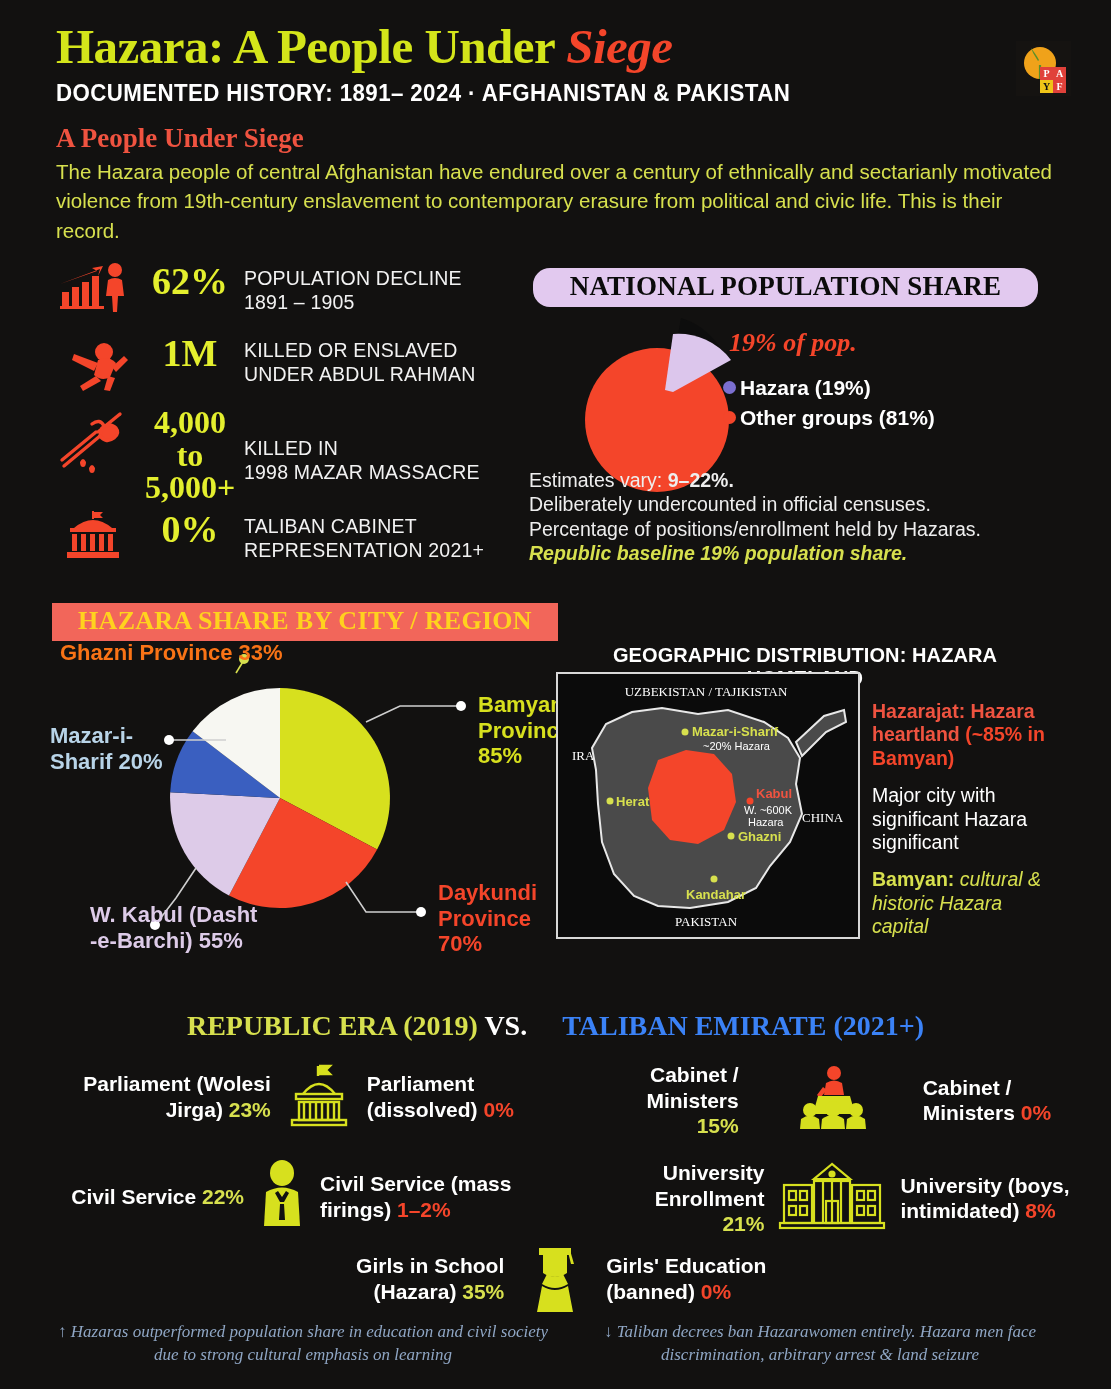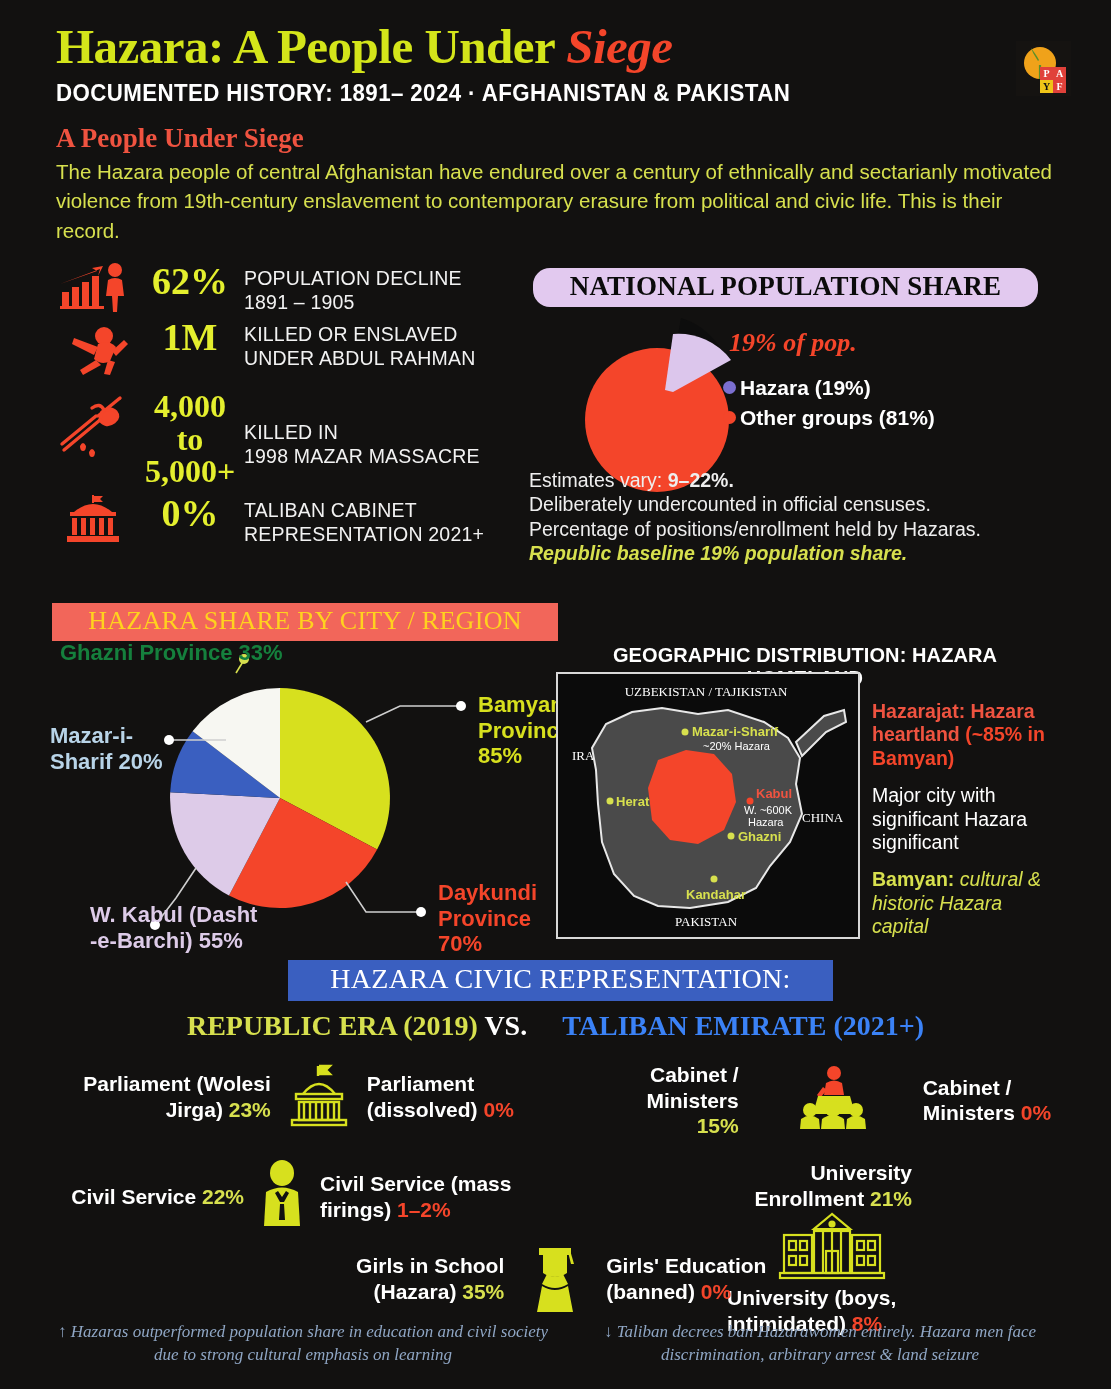--- a/index.html
+++ b/index.html
@@ -62,21 +62,21 @@
   }
   .np-legend{position:absolute;left:190px;top:105px;}
   .np-leg{display:flex;align-items:center;gap:4px;font-size:21px;font-weight:bold;color:#fff;line-height:1.42;}
   .dot{width:13px;height:13px;border-radius:50%;display:inline-block;}
   .np-notes{position:absolute;left:-4px;top:200px;width:525px;font-size:19.5px;line-height:1.25;color:#eee;}
   .np-notes b{font-weight:bold;}
   .np-notes .repub{color:#d7e04e;font-weight:bold;font-style:italic;}
 
   
   .band{
-    font-family:"Liberation Serif", serif;font-weight:normal;text-align:center;
+    font-family:"Liberation Serif", serif;font-weight:bold;text-align:center;
     letter-spacing:0.3px;
   }
   .band-city{
     position:absolute;left:52px;top:603px;width:506px;
     background:#f2665a;color:#ffd21e;font-size:26px;padding:3px 0 5px;
   }
   .band-end{
     position:absolute;left:570px;top:603px;width:470px;
     background:#4166c8;color:#d7e04e;font-size:26px;padding:3px 0 5px;
   }
@@ -148,21 +148,21 @@
     <rect x="37" y="26" width="13" height="13" fill="#e0413a"></rect>
       <text x="43.5" y="36" font-size="10" font-weight="bold" fill="#fff" text-anchor="middle" font-family="Liberation Serif, serif">A</text>
     <rect x="24" y="39" width="13" height="13" fill="#f0c518"></rect>
       <text x="30.5" y="49" font-size="10" font-weight="bold" fill="#111" text-anchor="middle" font-family="Liberation Serif, serif">Y</text>
     <rect x="37" y="39" width="13" height="13" fill="#e0413a"></rect>
       <text x="43.5" y="49" font-size="10" font-weight="bold" fill="#fff" text-anchor="middle" font-family="Liberation Serif, serif">F</text>
   </svg>
 
   <div class="stats">
 
-    <div class="stat-row" style="margin-bottom:0;">
+    <div class="stat-row" style="margin-bottom:16px;">
       <div class="stat-ico">
         <svg width="74" height="52" viewBox="0 0 74 52">
           <g fill="#f4452a">
             <rect x="4" y="30" width="7" height="14"></rect>
               <rect x="14" y="25" width="7" height="19"></rect>
             <rect x="24" y="20" width="7" height="24"></rect>
               <rect x="34" y="14" width="7" height="30"></rect>
             <rect x="2" y="44" width="44" height="3"></rect>
             <path d="M2 22 L42 7 L40 14 L45 4 L34 6 L39 9 Z"></path>
             <circle cx="57" cy="8" r="7"></circle>
@@ -300,21 +300,21 @@
         <path d="M318 82 L352 66 L412 66"></path>
         <path d="M298 242 L318 272 L372 272"></path>
       </g>
       <circle cx="196" cy="19" r="5" fill="#d7e04e"></circle>
       <circle cx="121" cy="100" r="5" fill="#fff"></circle>
       <circle cx="107" cy="285" r="5" fill="#fff"></circle>
       <circle cx="413" cy="66" r="5" fill="#fff"></circle>
       <circle cx="373" cy="272" r="5" fill="#fff"></circle>
     </svg>
 
-    <div class="pl" style="left:12px;top:0px;font-size:22px;color:#15803d;">Ghazni Province 33%</div>
+    <div class="pl" style="left:12px;top:0px;font-size:22px;color:#f97316;">Ghazni Province 33%</div>
     <div class="pl" style="left:2px;top:83px;font-size:22px;color:#b8d4e8;">
       <div>Mazar-i-</div>
       <div>Sharif 20%</div>
     </div>
     <div class="pl" style="left:42px;top:262px;font-size:22px;color:#ddcbe8;">
       <div>W. Kabul (Dasht</div>
       <div>-e-Barchi) 55%</div>
     </div>
     <div class="pl" style="left:430px;top:52px;font-size:22px;color:#d7e01e;">
       <div>Bamyan</div>
@@ -359,21 +359,20 @@
       <text x="128" y="225" font-size="13" font-weight="bold" fill="#d7e04e">Kandahar</text>
     </svg>
   </div>
 
   <div class="mapside">
     <div class="ms1"><span>Hazarajat: Hazara heartland </span><span class="b">(~85% in Bamyan)</span></div>
     <div class="ms2">Major city with significant Hazara significant</div>
     <div class="ms3"><b>Bamyan:</b><i> cultural &amp; historic Hazara capital</i></div>
   </div>
 
-  <div class="band band-civic">HAZARA CIVIC REPRESENTATION:</div>
   <div class="era">
     <span class="rep">REPUBLIC ERA (2019)</span><span> VS. </span><span class="tal">TALIBAN EMIRATE (2021+)</span>
   </div>
 
   <div class="crow" style="left:60px;top:1062px;width:490px;">
     <div class="ctxt" style="width:230px;text-align:right;"><span>Parliament (Wolesi Jirga) </span><span class="gy">23%</span></div>
     <div class="cicon" style="margin:0 12px;">
       <svg width="72" height="66" viewBox="0 0 72 66" fill="none" stroke="#d7e01e" stroke-width="2.4">
         <path d="M35 4 v10"></path>
           <path d="M36 4 h11 l-4 4 l4 4 h-11" fill="#d7e01e"></path>
@@ -420,21 +419,21 @@
         </g>
         <g fill="#111">
             <path d="M24 31 l4 6 l4 -6 l3 2 l-5 9 h-4 l-5 -9 Z"></path>
             <path d="M26 44 h4 l1 16 h-6 Z"></path>
           </g>
       </svg>
     </div>
     <div class="ctxt" style="width:250px;"><span>Civil Service (mass firings) </span><span class="rd">1–2%</span></div>
   </div>
 
-  <div class="crow" style="left:582px;top:1160px;width:500px;flex-direction:column;">
+  <div class="crow" style="left:607px;top:1160px;width:500px;">
     <div class="ctxt" style="width:160px;text-align:right;"><span>University Enrollment </span><span class="gy">21%</span></div>
     <div class="cicon" style="margin:0 12px;">
       <svg width="112" height="70" viewBox="0 0 112 70" fill="none" stroke="#d7e01e" stroke-width="2.2">
         <path d="M56 3 L38 18 h36 Z"></path>
           <circle cx="56" cy="13" r="2.5" fill="#d7e01e"></circle>
         <rect x="38" y="20" width="36" height="42"></rect>
         <path d="M47 20 v42 M56 20 v42 M65 20 v42"></path>
         <rect x="50" y="40" width="12" height="22"></rect>
         <rect x="8" y="24" width="28" height="38"></rect>
         <rect x="76" y="24" width="28" height="38"></rect>

